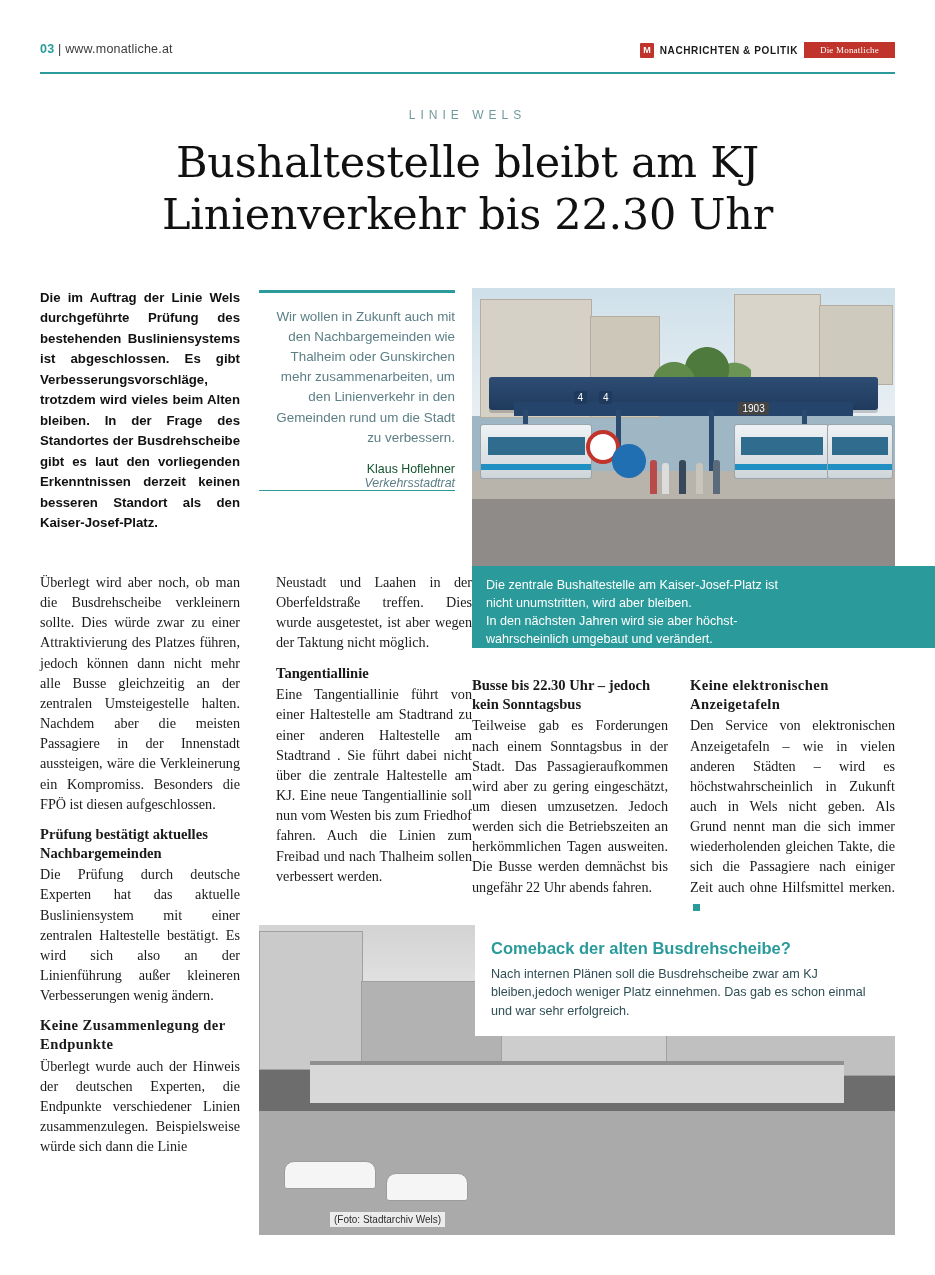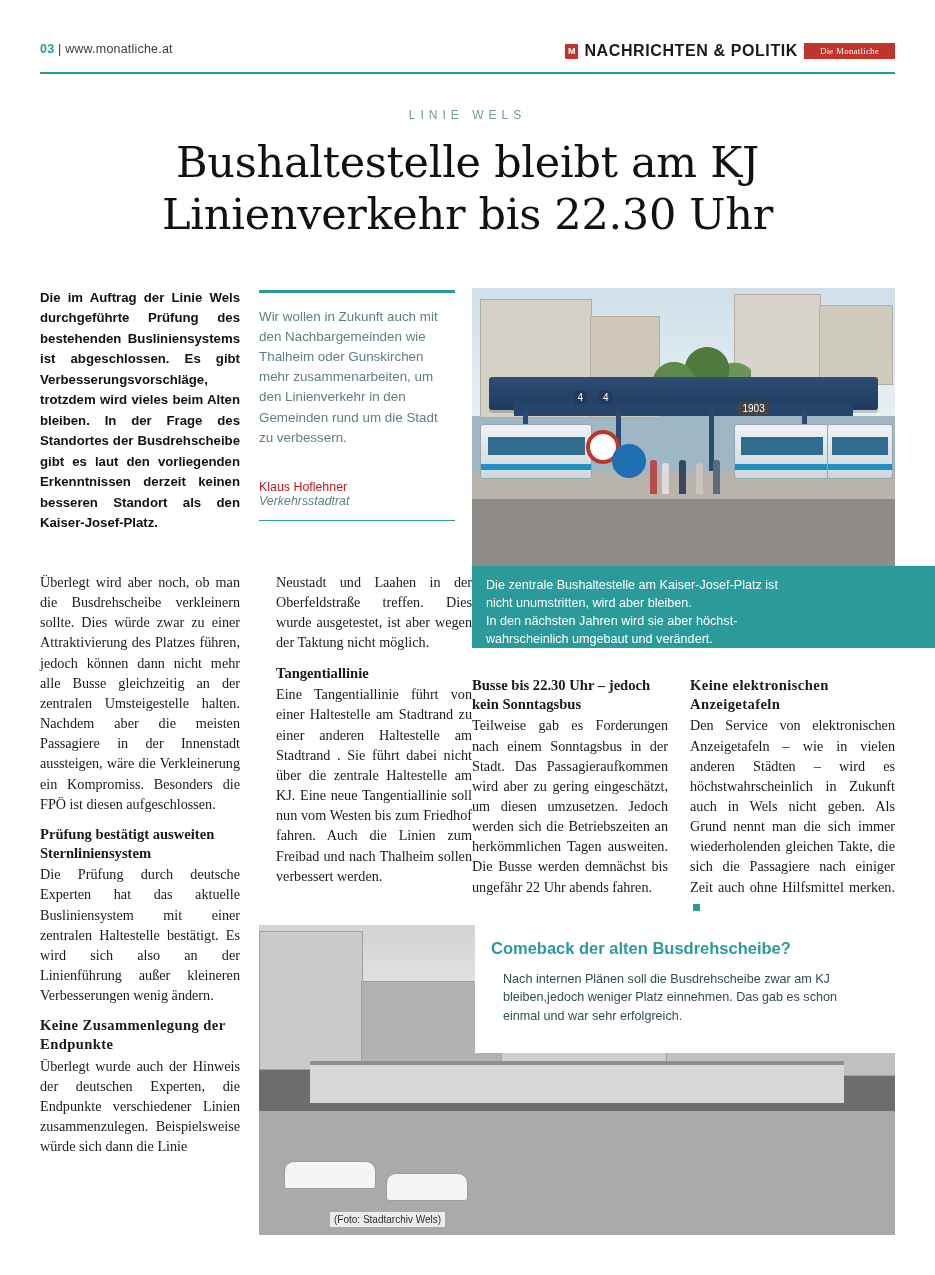--- a/index.html
+++ b/index.html
@@ -55,21 +55,21 @@
     color: #fff;
     font-family: "Liberation Sans", sans-serif;
     font-weight: bold;
     font-size: 9px;
     line-height: 1;
     padding: 3px 3px;
     border-radius: 1px;
   }
   .hr-label {
     font-family: "Liberation Sans", sans-serif;
-    font-size: 16px;
+    font-size: 10px;
     font-weight: bold;
     letter-spacing: .6px;
     color: #1a1a1a;
   }
   .hr-logo {
     background: #c0342c;
     color: #ffffff;
     font-family: "Liberation Serif", serif;
     font-size: 9px;
     padding: 3px 16px;
@@ -136,33 +136,33 @@
 
   
   .quotebox {
     position: absolute;
     left: 259px;
     top: 290px;
     width: 196px;
     border-top: 3px solid #2a9a9a;
     border-bottom: 1px solid #2a9a9a;
     padding-top: 14px;
-    padding-bottom: 12px;
+    text-align: right;
   }
   .quotebox .qtext {
     font-family: "Liberation Sans", sans-serif;
     font-size: 13.4px;
     line-height: 1.5;
     color: #5c7f86;
   }
   .quotebox .qname {
-    margin-top: 32px;
+    margin-top: 14px;
     font-family: "Liberation Sans", sans-serif;
     font-size: 12.4px;
-    color: #b91c1c;
+    color: #14532d;
   }
   .quotebox .qrole {
     font-family: "Liberation Sans", sans-serif;
     font-size: 12.4px;
     font-style: italic;
     color: #5c7f86;
   }
 
   
   .photo-top {
@@ -219,21 +219,21 @@
     padding: 14px 16px 16px 16px;
   }
   .comeback h4 {
     margin: 0 0 7px 0;
     font-family: "Liberation Sans", sans-serif;
     font-size: 16.5px;
     font-weight: bold;
     color: #2a9a9a;
   }
   .comeback p {
-    margin: 12px;
+    margin: 0;
     font-family: "Liberation Sans", sans-serif;
     font-size: 12.6px;
     line-height: 1.46;
     color: #2f4f55;
   }
 
   .endmark {
     display: inline-block;
     width: 7px;
     height: 7px;
@@ -348,21 +348,21 @@
     <div>Bushaltestelle bleibt am KJ</div>
     <div>Linienverkehr bis 22.30 Uhr</div>
   </div>
 
   <div class="col" style="left:40px; top:288px; width:200px;">
     <div class="lead">Die im Auftrag der Linie Wels durchgeführte Prüfung des bestehenden Busliniensystems ist abgeschlossen. Es gibt Verbesserungsvorschläge, trotzdem wird vieles beim Alten bleiben. In der Frage des Standortes der Busdrehscheibe gibt es laut den vorliegenden Erkenntnissen derzeit keinen besseren Standort als den Kaiser-Josef-Platz.</div>
   </div>
 
   <div class="col" style="left:40px; top:572px; width:200px;">
     <p class="body">Überlegt wird aber noch, ob man die Busdrehscheibe verkleinern sollte. Dies würde zwar zu einer Attraktivierung des Platzes führen, jedoch können dann nicht mehr alle Busse gleichzeitig an der zentralen Umsteigestelle halten. Nachdem aber die meisten Passagiere in der Innenstadt aussteigen, wäre die Verkleinerung ein Kompromiss. Besonders die FPÖ ist diesen aufgeschlossen.</p>
-    <h3 class="sub">Prüfung bestätigt ausweiten Sternliniensystem</h3>
+    <h3 class="sub">Prüfung bestätigt aktuelles Nachbargemeinden</h3>
     <p class="body">Die Prüfung durch deutsche Experten hat das aktuelle Busliniensystem mit einer zentralen Haltestelle bestätigt. Es wird sich also an der Linienführung außer kleineren Verbesserungen wenig ändern.</p>
     <h3 class="sub wide">Keine Zusammenlegung der Endpunkte</h3>
     <p class="body">Überlegt wurde auch der Hinweis der deutschen Experten, die Endpunkte verschiedener Linien zusammenzulegen. Beispielsweise würde sich dann die Linie</p>
   </div>
 
   <div class="quotebox">
     <div class="qtext">Wir wollen in Zukunft auch mit den Nachbargemeinden wie Thalheim oder Gunskirchen mehr zusammenarbeiten, um den Linienverkehr in den Gemeinden rund um die Stadt zu verbessern.</div>
     <div class="qname">Klaus Hoflehner</div>
     <div class="qrole">Verkehrsstadtrat</div>
   </div>

